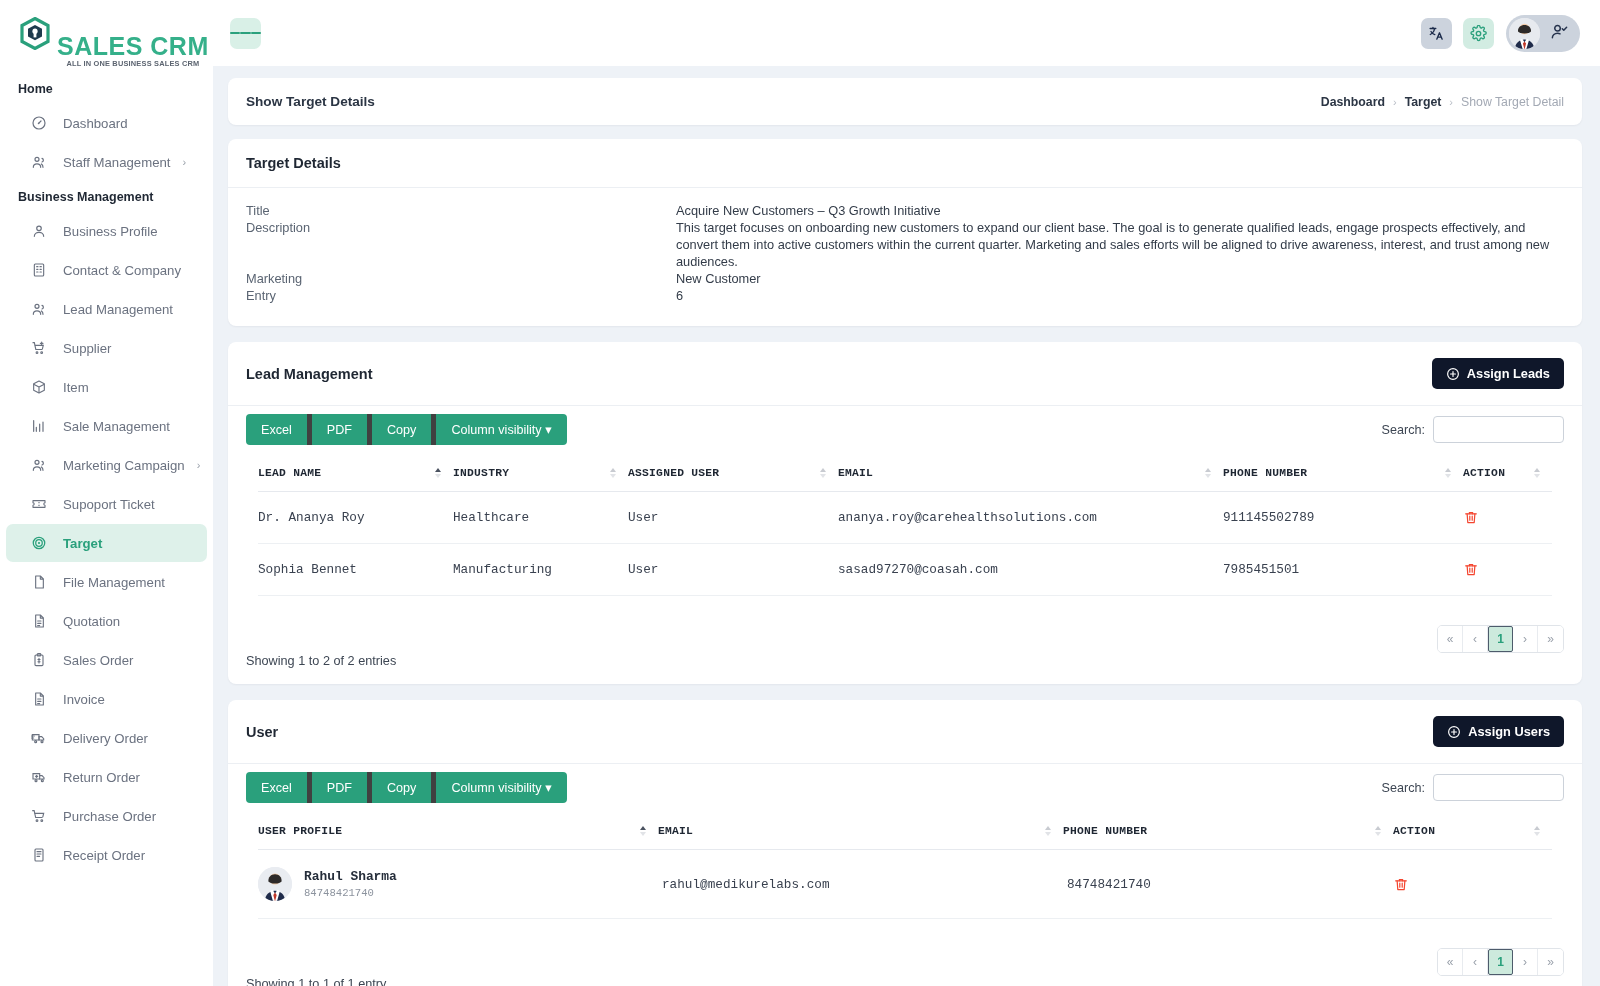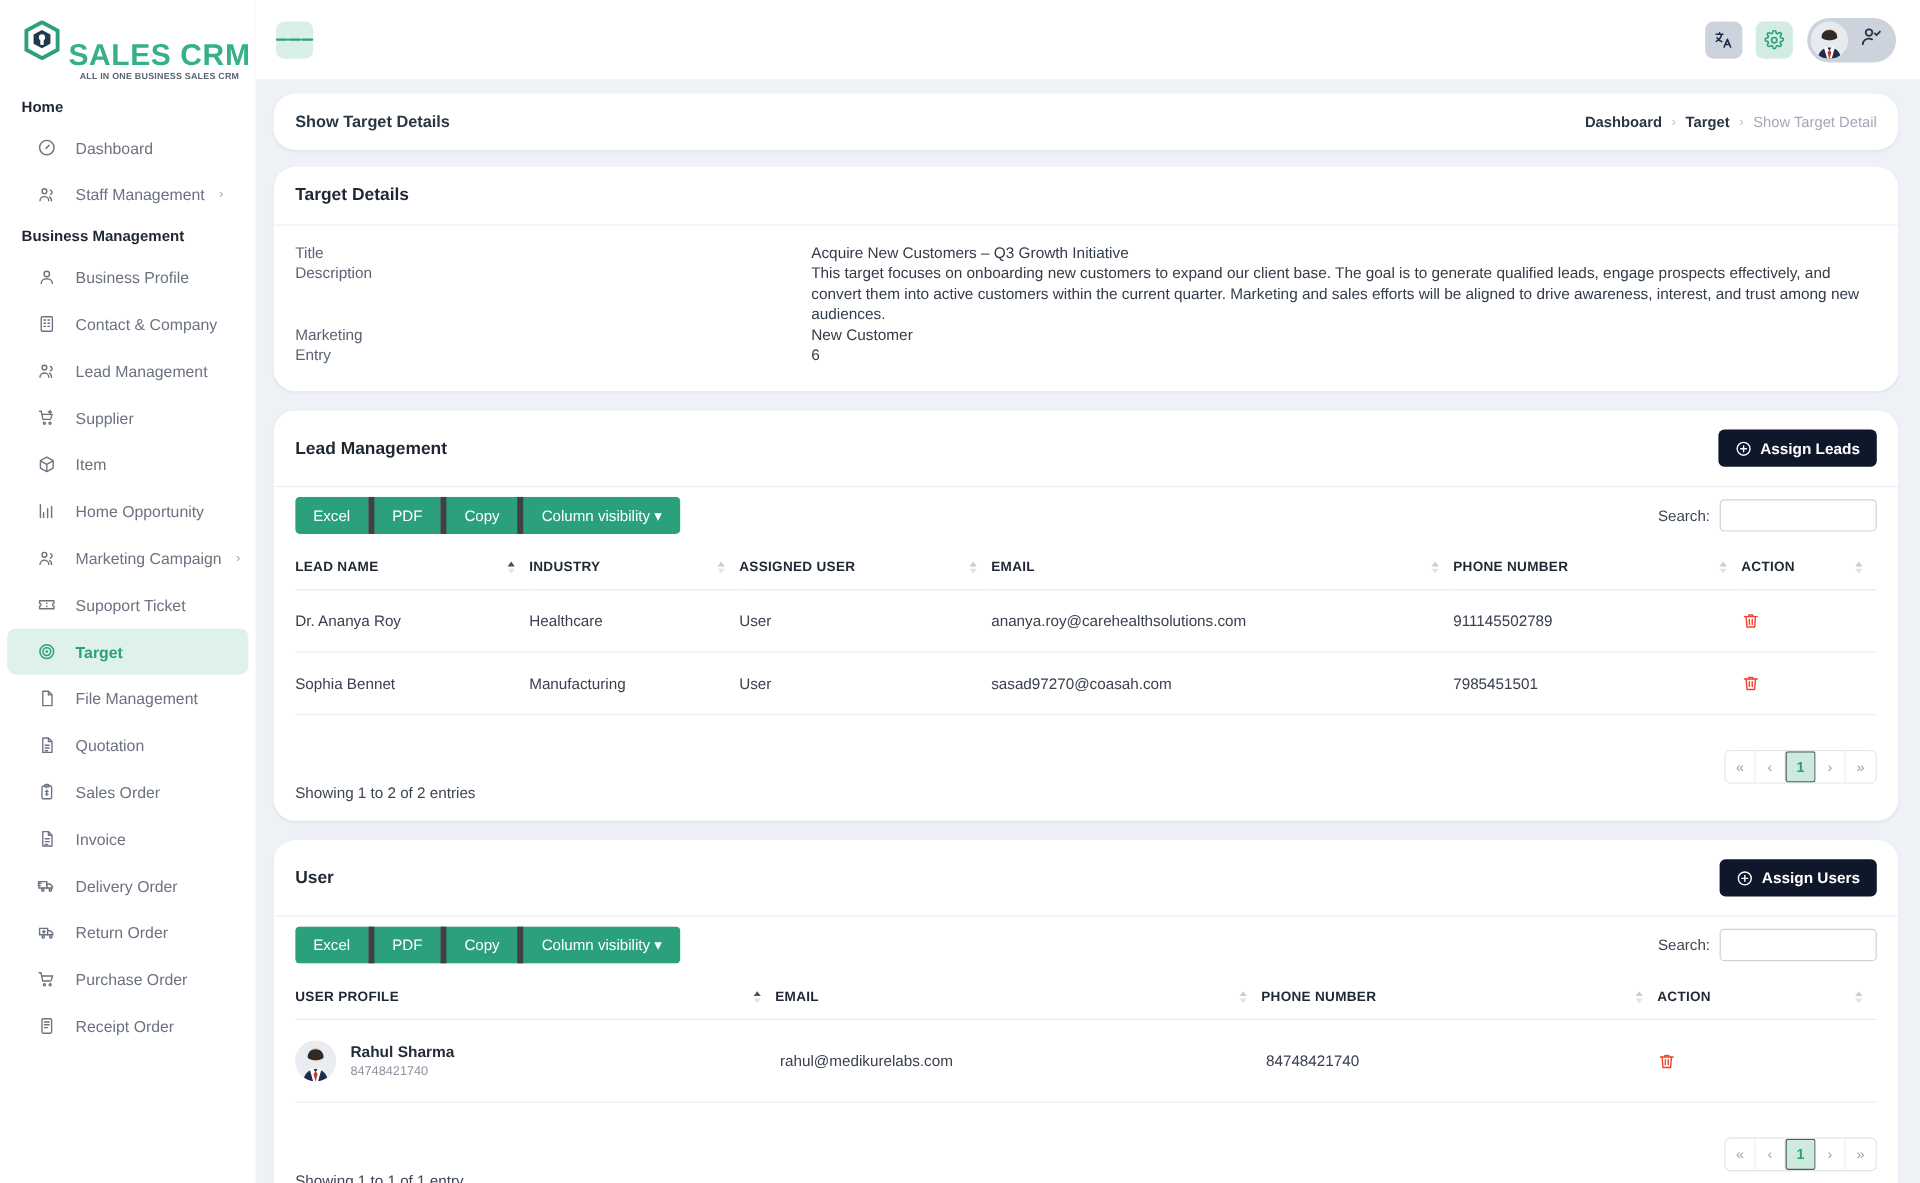--- a/index.html
+++ b/index.html
@@ -75,21 +75,21 @@
   .avatar-circle {
     width: 31px; height: 31px; border-radius: 50%; overflow: hidden;
     background: #e6e9ee; flex: 0 0 31px; margin-right: 10px;
   }
   .avatar-circle svg { display: block; }
 
   .content {
     padding: 12px 18px 0 15px; height: 920px; overflow: hidden;
   }
   .card {
-    background: #ffffff; border-radius: 18px; margin-bottom: 16px;
+    background: #ffffff; border-radius: 8px; margin-bottom: 16px;
     box-shadow: 0 1px 2px rgba(16,24,40,.05);
   }
   .card-header {
     padding: 16px 18px; font-size: 14.5px; font-weight: 700; color: #1f2733;
     display: flex; align-items: center;
   }
   .card-header.with-rule { border-bottom: 1px solid #eceff3; }
   .page-head {
     height: 47px; display: flex; align-items: center; justify-content: space-between;
     padding: 0 18px;
@@ -150,21 +150,21 @@
     display: block; width: 0; height: 0; border-left: 3.5px solid transparent;
     border-right: 3.5px solid transparent; opacity: .55;
   }
   .sorter i.up { border-bottom: 4.5px solid #9aa1ab; }
   .sorter i.down { border-top: 4.5px solid #c8ccd3; }
   .sorter.asc i.up { border-bottom-color: #4a5260; opacity: 1; }
   tbody td {
     font-size: 12.7px; color: #39414f; padding: 17px 6px 17px 0;
     border-bottom: 1px solid #edf0f3; vertical-align: middle;
   }
-  .tbl-wrap { padding: 0 18px; }
+  .tbl-wrap { padding: 0 30px; font-family: Liberation Mono, monospace; }
   .trash { cursor: pointer; }
   .trash svg { display: block; }
 
   .user-cell { display: flex; align-items: center; gap: 12px; }
   .user-ava {
     width: 34px; height: 34px; border-radius: 50%; overflow: hidden;
     background: #e9ecf1; flex: 0 0 34px;
   }
   .user-name { font-size: 12.9px; color: #252d3a; font-weight: 600; line-height: 15px; }
   .user-phone { font-size: 10.6px; color: #8c939e; line-height: 14px; margin-top: 2px; }
@@ -300,21 +300,21 @@
       <span class="nav-label">Item</span>
     </div>
 
     <div class="nav-item">
       <span class="nav-icon">
         <svg viewBox="0 0 24 24" fill="none" stroke="#6b7280" stroke-width="1.8" stroke-linecap="round">
             <path d="M4 20V4"></path>
             <path d="M8 20v-6M13 20V9M18 20V6"></path>
           </svg>
       </span>
-      <span class="nav-label">Home Opportunity</span>
+      <span class="nav-label">Sale Management</span>
     </div>
 
     <div class="nav-item">
       <span class="nav-icon">
         <svg viewBox="0 0 24 24" fill="none" stroke="#6b7280" stroke-width="1.8" stroke-linecap="round">
             <circle cx="9" cy="8" r="3"></circle>
             <path d="M3.5 20c0-3 2.5-5.2 5.5-5.2s5.5 2.2 5.5 5.2"></path>
             <path d="M16.5 6.6a2.8 2.8 0 010 5.4"></path>
             <path d="M18 20c0-2.3-1-4-2.4-5"></path>
           </svg>

